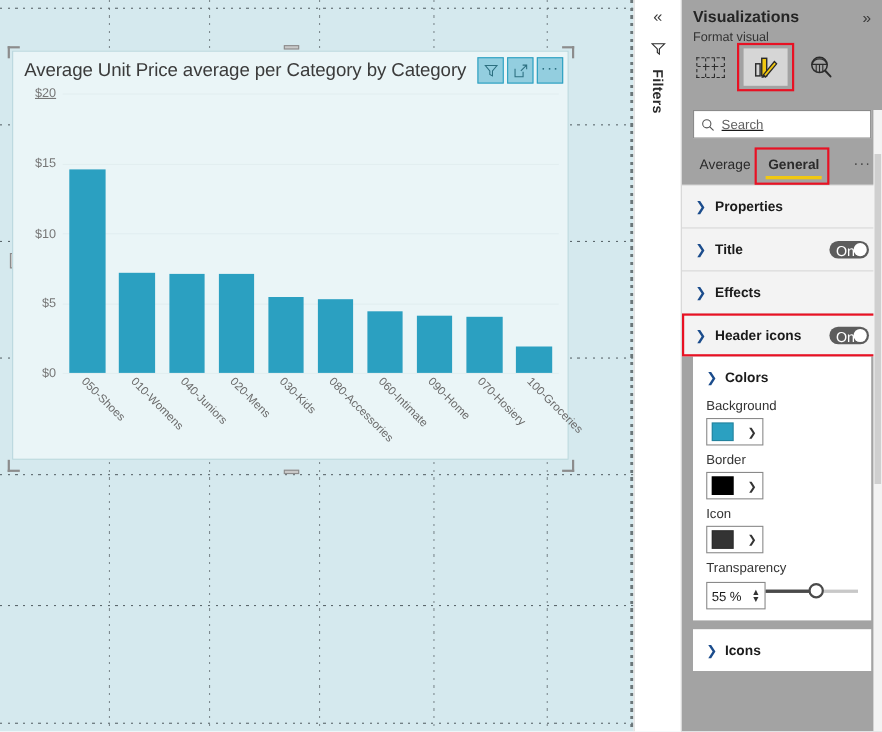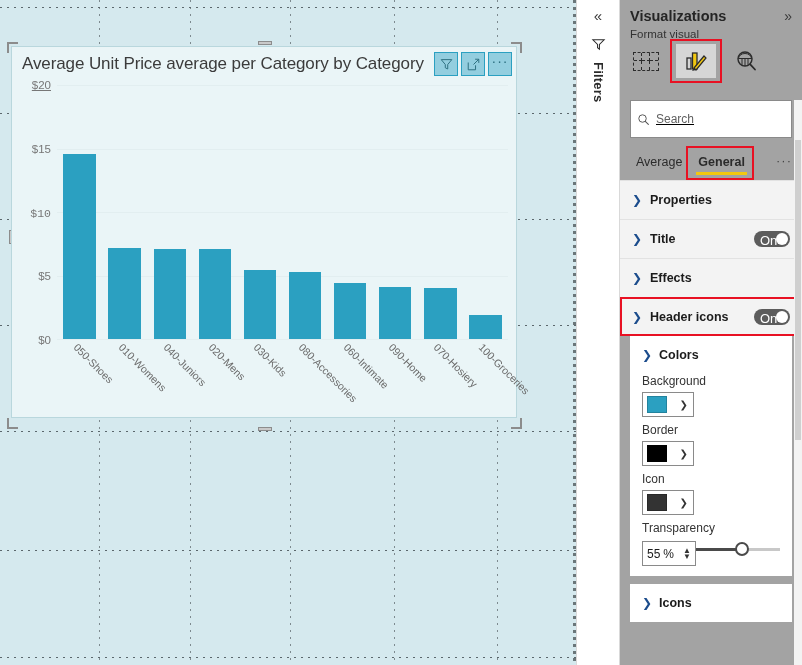--- a/index.html
+++ b/index.html
@@ -136,21 +136,21 @@
     width: 26px; height: 19px; border: 1.5px dashed #2b2b2b;
     display: grid; grid-template-columns: 1fr 1fr 1fr; grid-template-rows: 1fr 1fr;
   }
   .fields-grid i { border-right: 1.5px dashed #2b2b2b; border-bottom: 1.5px dashed #2b2b2b; }
 
   #pane-body { position: absolute; left: 0; top: 100px; right: 0; bottom: 0; overflow: hidden; }
 
   #search-row { padding: 0 10px 8px 10px; }
   #search-box {
     display: flex; align-items: center; gap: 6px;
-    height: 38px; background: #ffffff; border: 1px solid #8a8a8a;
+    height: 26px; background: #ffffff; border: 1px solid #8a8a8a;
     padding: 12px 6px;
     text-decoration: underline;
   }
   #search-text { font-size: 12px; color: #616161; }
 
   #subtabs { display: flex; align-items: center; padding: 0 10px; gap: 4px; height: 34px; }
   .subtab {
     font-size: 12.5px; color: #2b2b2b; padding: 4px 6px 6px 6px; position: relative;
   }
   .subtab.active { font-weight: bold; }
@@ -260,21 +260,21 @@
 
       <div id="chart">
         <div id="plot">
             <div class="gridline" style="top: 100%;">
               <div class="ytick" style="top: 100%;">$0</div>
             </div>
             <div class="gridline" style="top: 75%;">
               <div class="ytick" style="top: 75%;">$5</div>
             </div>
             <div class="gridline" style="top: 50%;">
-              <div class="ytick" style="top: 50%; font-family: Liberation Mono, monospace;">$10</div>
+              <div class="ytick" style="top: 50%;">$10</div>
             </div>
             <div class="gridline" style="top: 25%;">
               <div class="ytick" style="top: 25%;">$15</div>
             </div>
             <div class="gridline" style="top: 0%;">
               <div class="ytick" style="top: 0%; text-decoration: underline;">$20</div>
             </div>
             <div id="bars">
               <div class="bar-slot">
                 <div class="bar" title="050-Shoes: 14.6" style="height: 73%; background: rgb(43, 160, 193);"></div>

